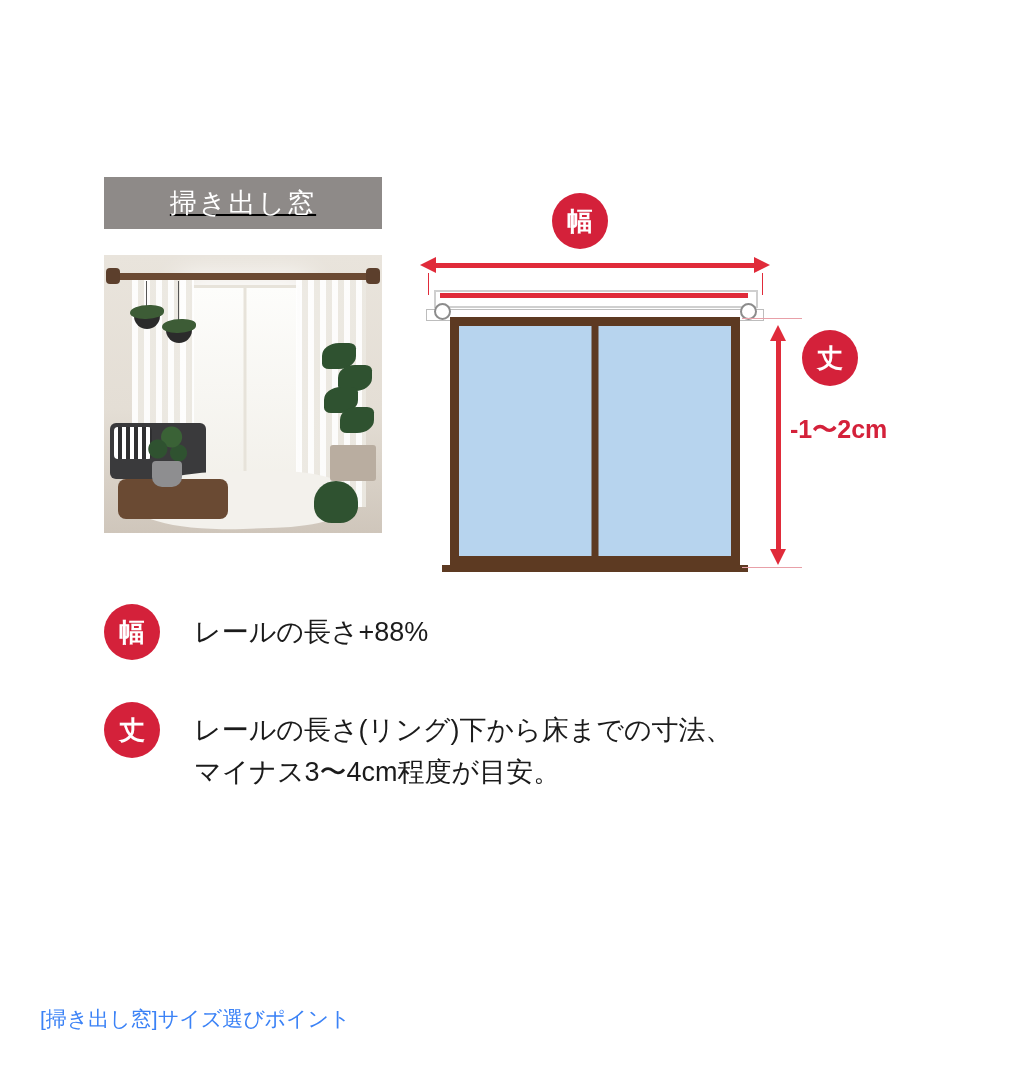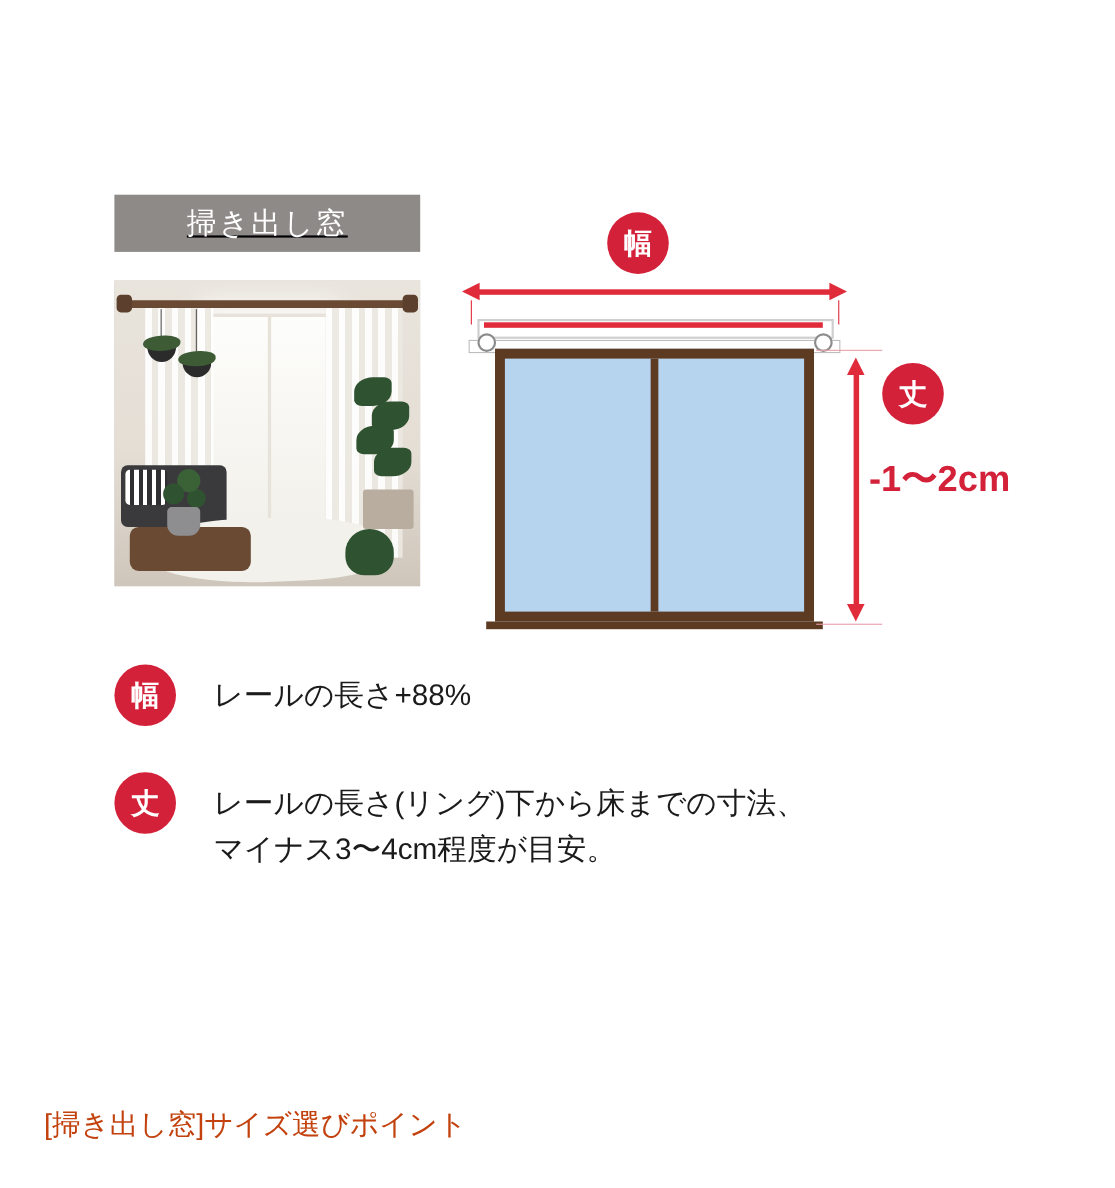--- a/index.html
+++ b/index.html
@@ -397,21 +397,21 @@
   .tick-h {
     position: absolute;
     height: 1px;
     background: #e8a0a8;
   }
 
   .height-note {
     position: absolute;
     left: 378px;
     top: 228px;
-    font-size: 33px;
+    font-size: 25px;
     font-weight: 700;
     color: #d4213a;
     white-space: nowrap;
   }
 
   
   .notes {
     position: absolute;
     left: 104px;
     top: 604px;
@@ -442,22 +442,22 @@
     color: #1b1b1b;
     padding-top: 8px;
   }
   .note-text div { white-space: nowrap; }
 
   
   .caption {
     position: absolute;
     left: 40px;
     top: 1005px;
-    font-size: 26px;
-    color: #c2410c;
+    font-size: 21px;
+    color: #3b82f6;
   }
 </style>
 </head>
 <body>
 
 <div class="page">
 
   <div class="window-tab">
     <span class="window-tab-label">掃き出し窓</span>
   </div>

